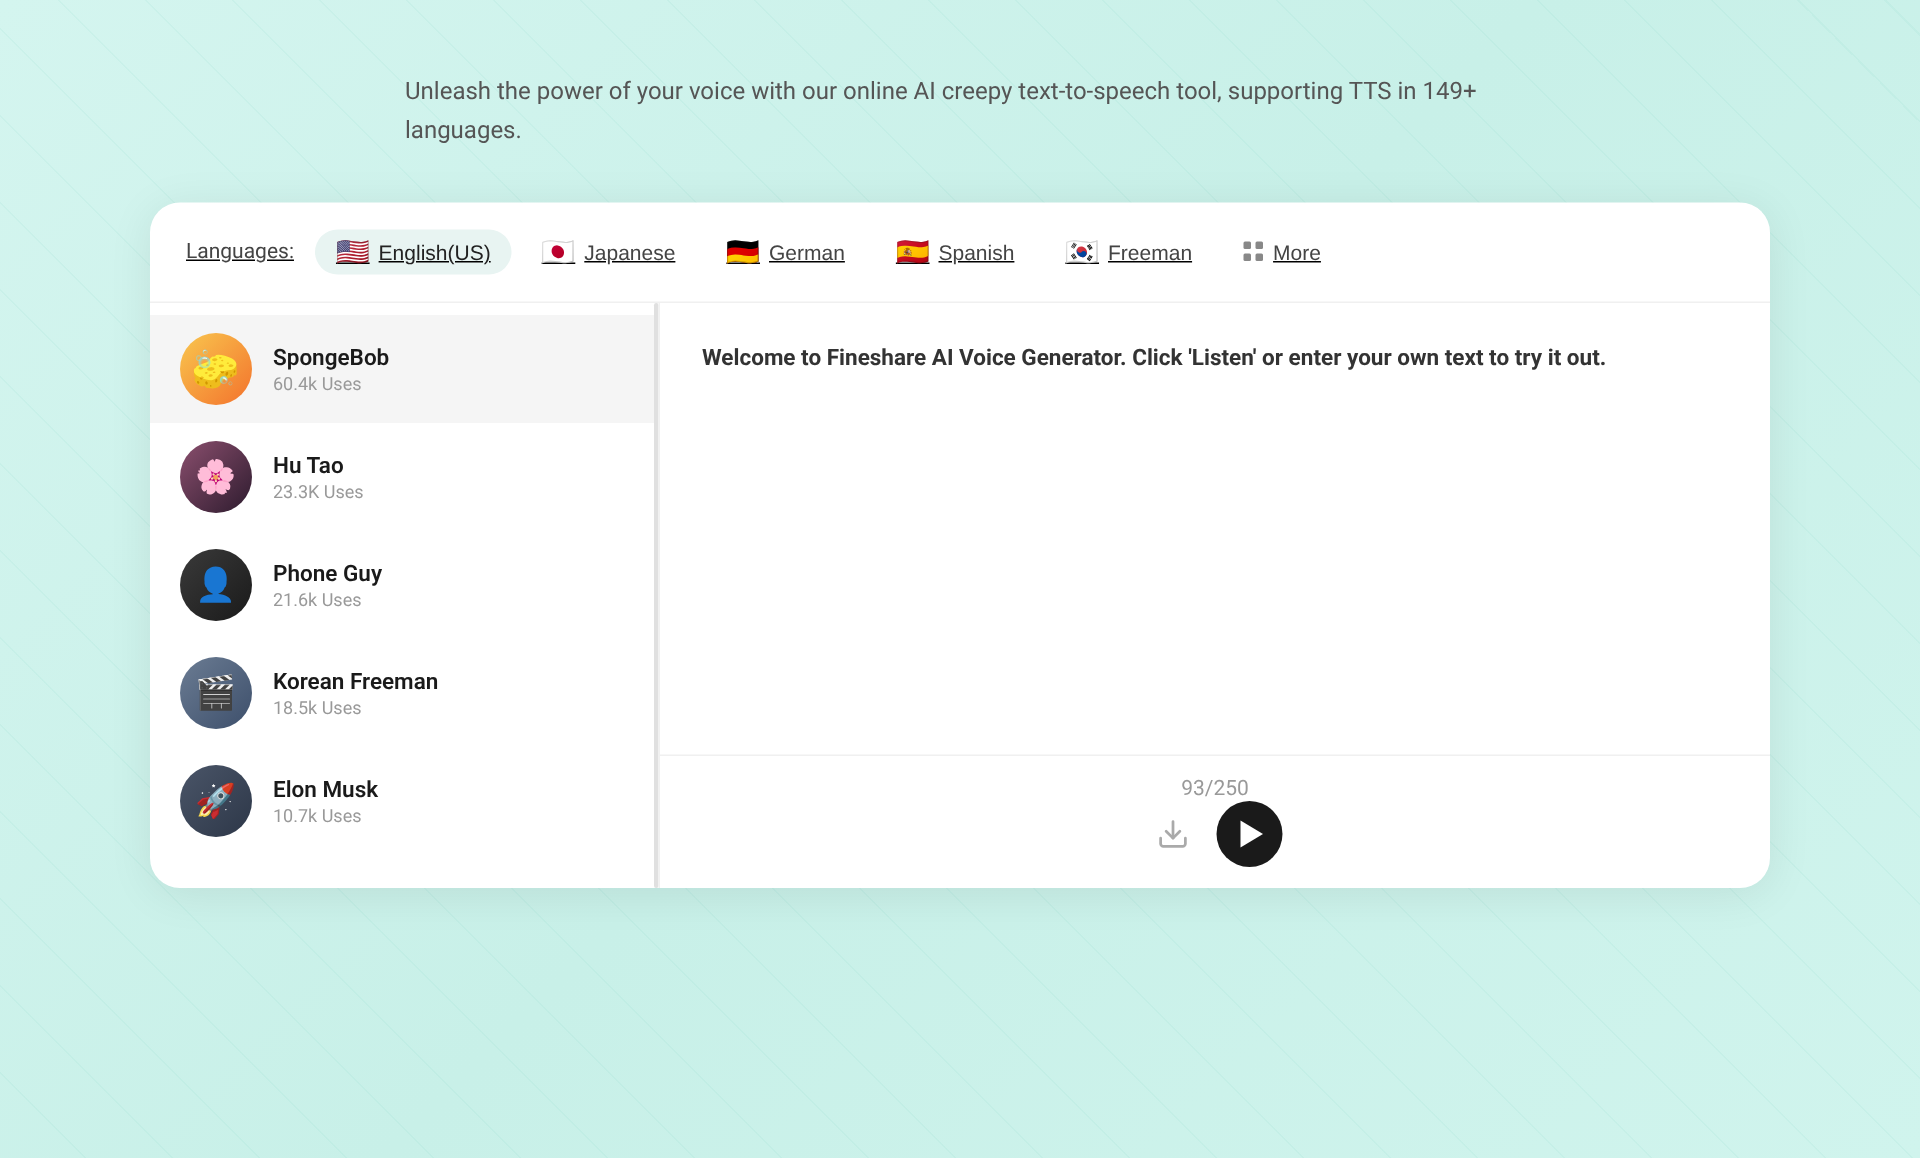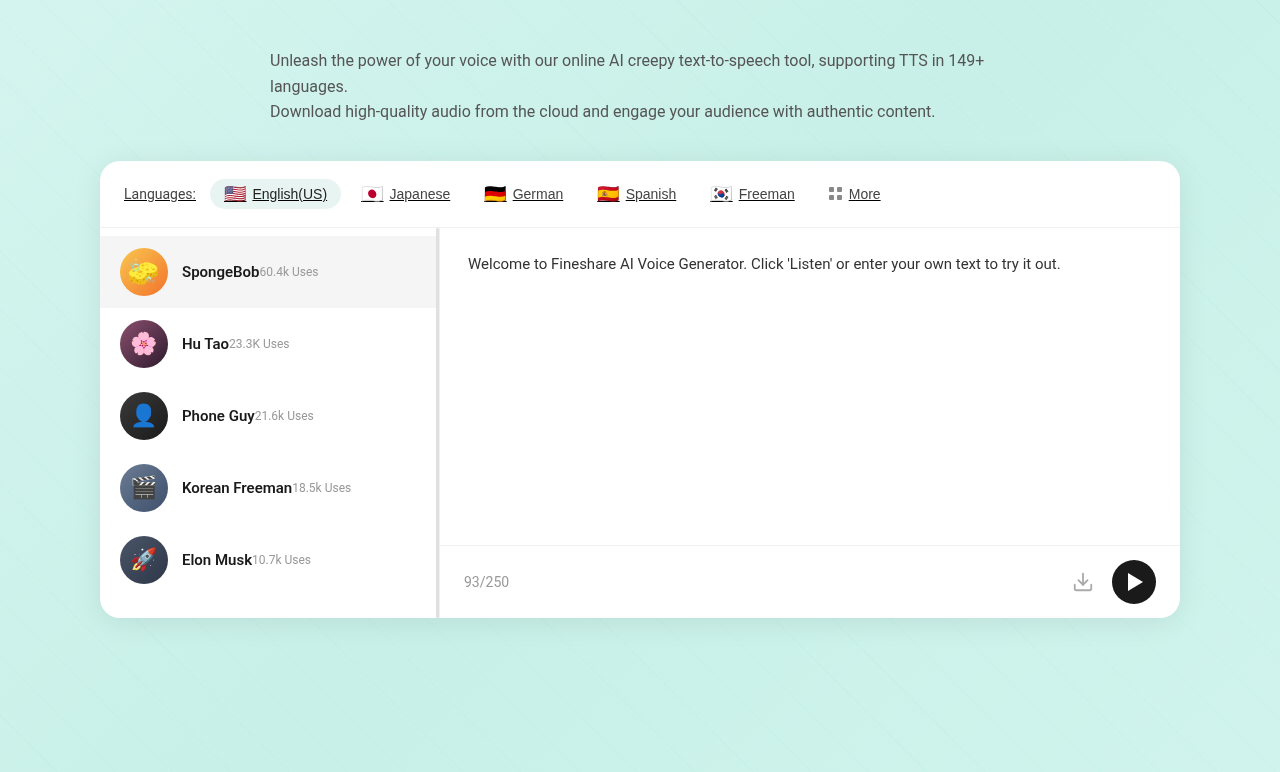--- a/index.html
+++ b/index.html
@@ -154,20 +154,21 @@
       flex-shrink: 0;
       overflow: hidden;
       display: flex;
       align-items: center;
       justify-content: center;
       font-size: 24px;
     }
 
     .voice-info {
       display: flex;
+      flex-direction: column;
     }
 
     .voice-name {
       font-size: 15px;
       font-weight: 600;
       color: #1a1a1a;
     }
 
     .voice-uses {
       font-size: 12px;
@@ -211,33 +212,35 @@
       width: 100%;
       height: 100%;
       border: none;
       outline: none;
       font-size: 15px;
       color: #333;
       resize: none;
       font-family: inherit;
       line-height: 1.6;
       background: transparent;
+      font-weight: bold;
     }
 
     .text-input::placeholder {
       color: #aaa;
     }
 
     
     .bottom-bar {
       display: flex;
       align-items: center;
       justify-content: space-between;
       padding: 14px 24px;
       border-top: 1px solid #f0f0f0;
+      flex-direction: column;
     }
 
     .char-count {
       font-size: 14px;
       color: #999;
     }
 
     .action-buttons {
       display: flex;
       align-items: center;
@@ -293,21 +296,20 @@
     }
   </style>
 </head>
 <body>
 
 <div class="page-wrapper">
 
 
   <p class="hero-subtitle">
     <span>Unleash the power of your voice with our online AI creepy text-to-speech tool, supporting TTS in 149+ languages.</span><br>
-    <span>Download high-quality audio from the cloud and engage your audience with authentic content.</span>
   </p>
 
   <div class="main-card">
 
     <div class="language-bar">
       <span class="language-label">Languages:</span>
 
       <button class="lang-btn active">
         <span class="flag">🇺🇸</span>
         <span>English(US)</span>

